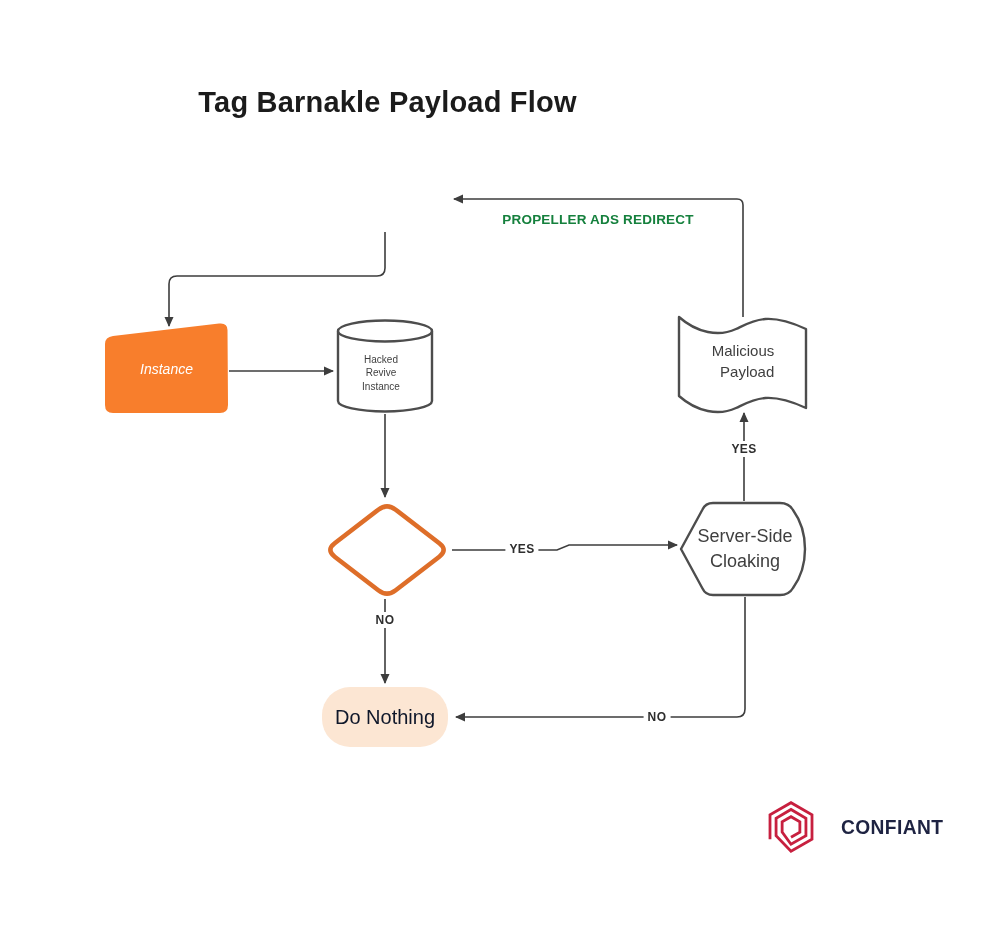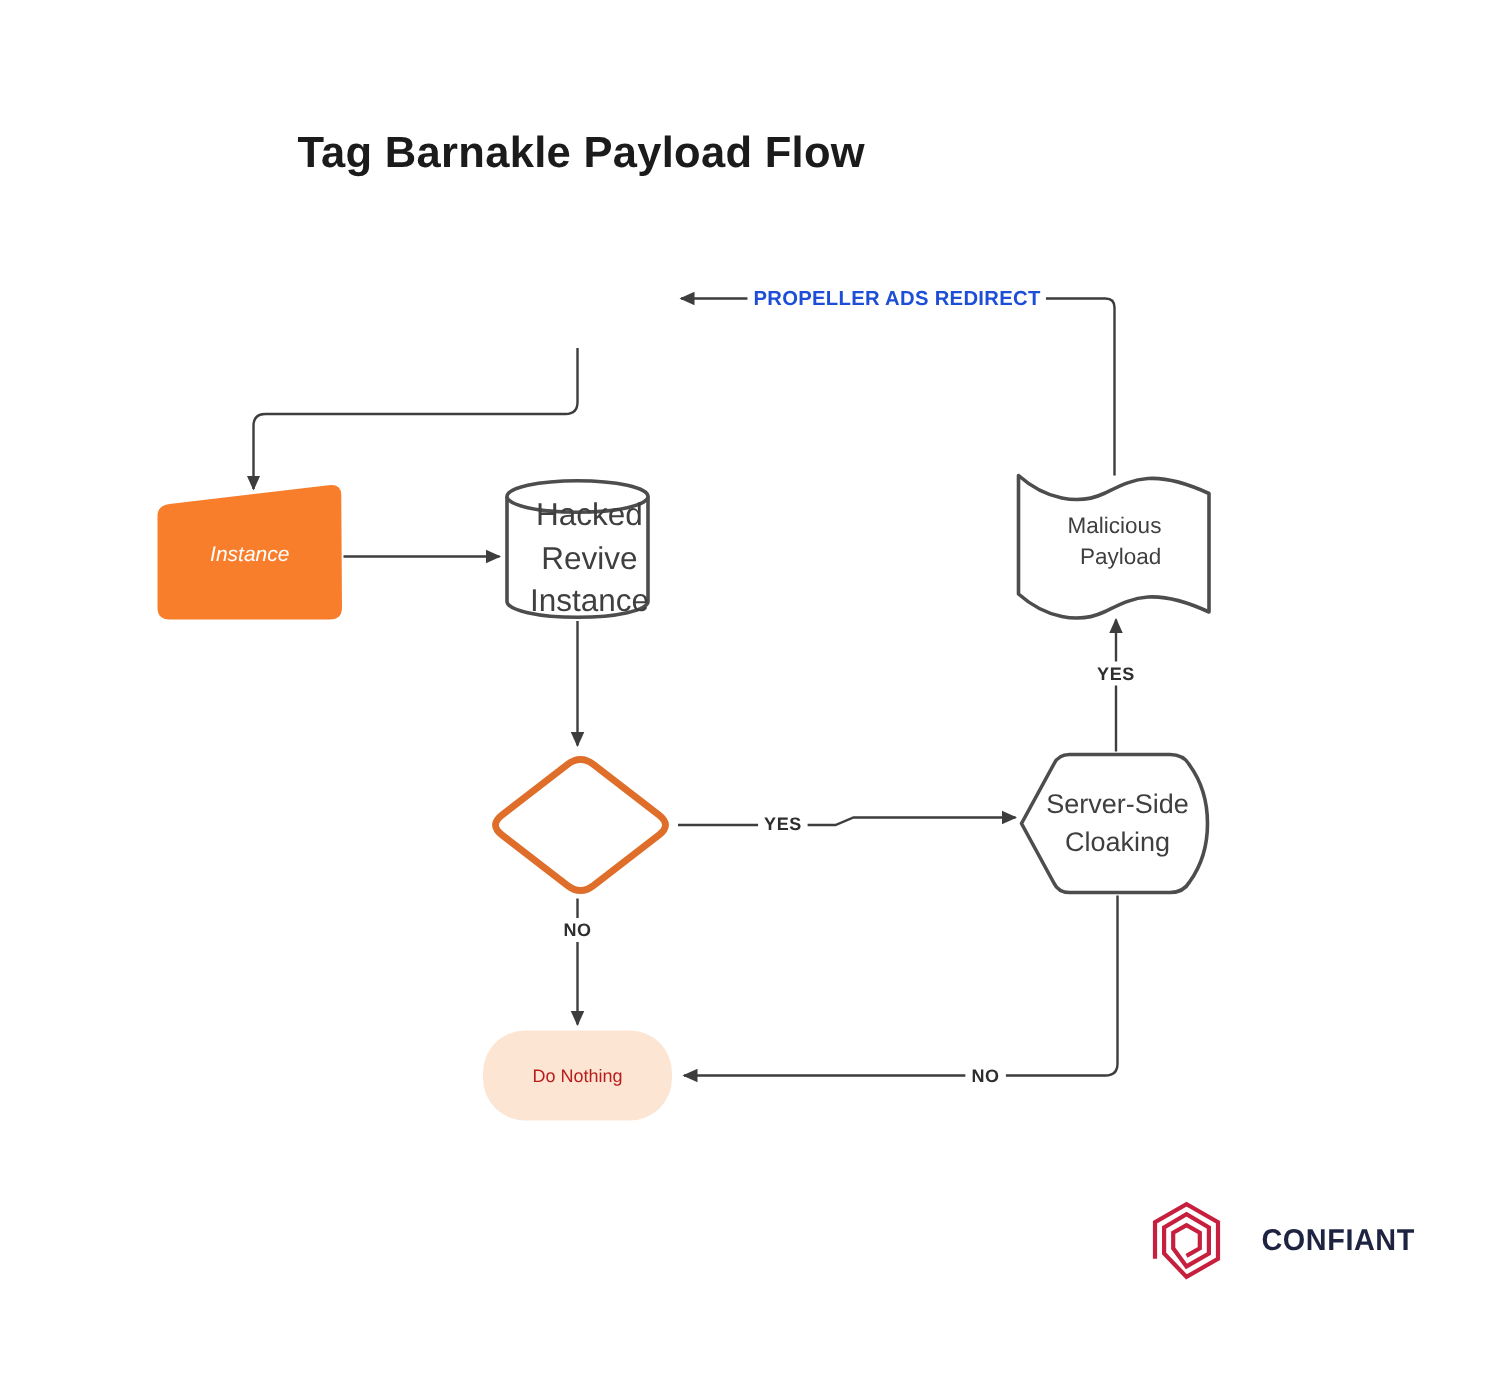--- a/index.html
+++ b/index.html
@@ -26,32 +26,32 @@
   .website-shape { fill:var(--accent_orange,#F87E2C); stroke:none; }
   .diamond-shape { fill:#ffffff; stroke:var(--diamond_border,#DE6E29); stroke-width:4.6px; stroke-linejoin:round; }
 
   .node, .overlay-label {
     position:absolute; display:flex; align-items:center; justify-content:center;
     text-align:center; white-space:pre-line; color:#3f3f3f;
   }
   .victim    { left:323px; top:168px; width:125px; height:63px; border-radius:30px;
                background:var(--accent_orange,#F87E2C); color:#fff; font-style:italic; font-size:14px; }
   .do-nothing{ left:322px; top:687px; width:126px; height:60px; border-radius:28px;
-               background:var(--do_nothing_fill,#FCE6D3); color:#b91c1c; font-size:12px; }
+               background:var(--do_nothing_fill,#FCE6D3); color:#0f172a; font-size:20px; }
 
   .website-label     { left:105px; top:325px; width:123px; height:88px; color:#fff; font-style:italic; font-size:14px; }
-  .revive-label      { left:337px; top:336px; width:88px;  height:74px; font-size:21px; line-height:1.35;padding-left:12px; }
+  .revive-label      { left:337px; top:336px; width:88px;  height:74px; font-size:10px; line-height:1.35; }
   .fingerprint-label { left:327px; top:503px; width:120px; height:90px; font-size:13.5px; line-height:1.2; color:var(--text_dark,#333); }
   .cloaking-label    { left:688px; top:503px; width:114px; height:92px; font-size:18px; line-height:1.4; }
   .payload-label     { left:681px; top:318px; width:124px; height:86px; font-size:15px; line-height:1.4;text-align:right; }
 
   .edge-label { position:absolute; transform:translate(-50%,-50%); background:#ffffff;
                 padding:1px 4px; font-size:12px; font-weight:700; color:#2e2e2e;
                 letter-spacing:0.4px; white-space:nowrap; }
-  .propeller  { font-size:13.5px; letter-spacing:0.2px; color:#1d4ed8; }
+  .propeller  { font-size:13.5px; letter-spacing:0.2px; color:#15803d;margin-top:20px; }
   .yes1 { left:522px; top:549px; }
   .yes2 { left:744px; top:449px; }
   .no1  { left:385px; top:620px; }
   .no2  { left:657px; top:717px; }
   .propeller { left:598px; top:199px; }
 
   .brand { position:absolute; left:763px; top:796px; display:flex; align-items:center; gap:22px;text-align:center; }
   .brand-icon { display:block; }
   .brand-icon path { fill:none; stroke:var(--logo_red,#C7203F); stroke-width:3px; stroke-linejoin:miter; }
   .brand-name { font-size:20px; font-weight:600; color:var(--brand_navy,#1E2342);

